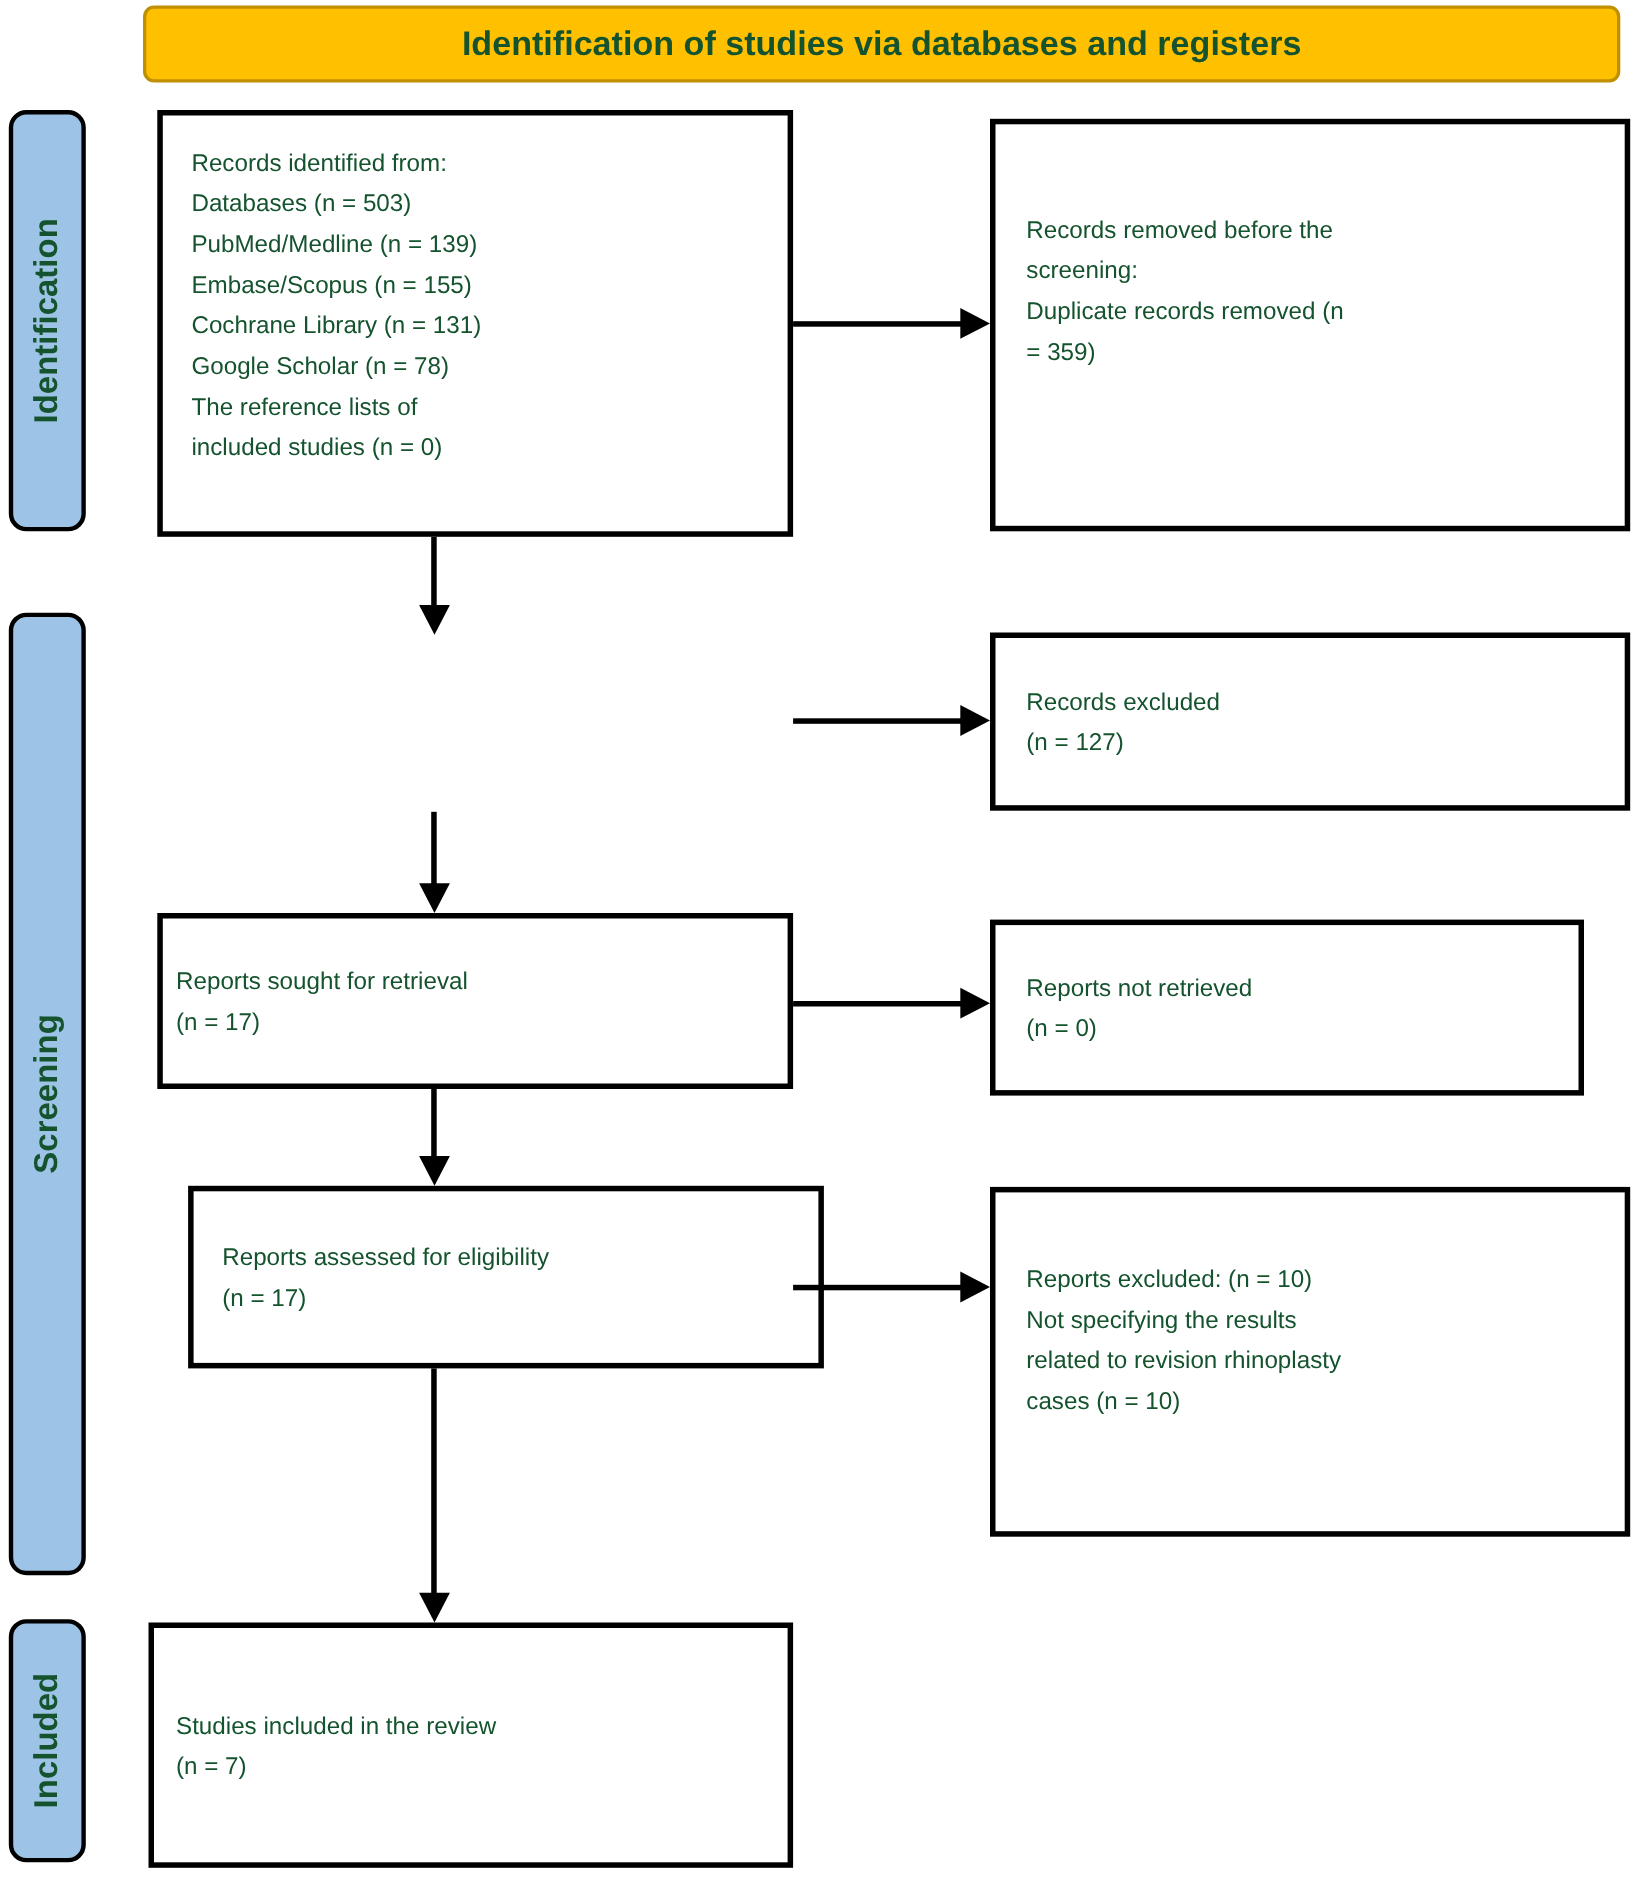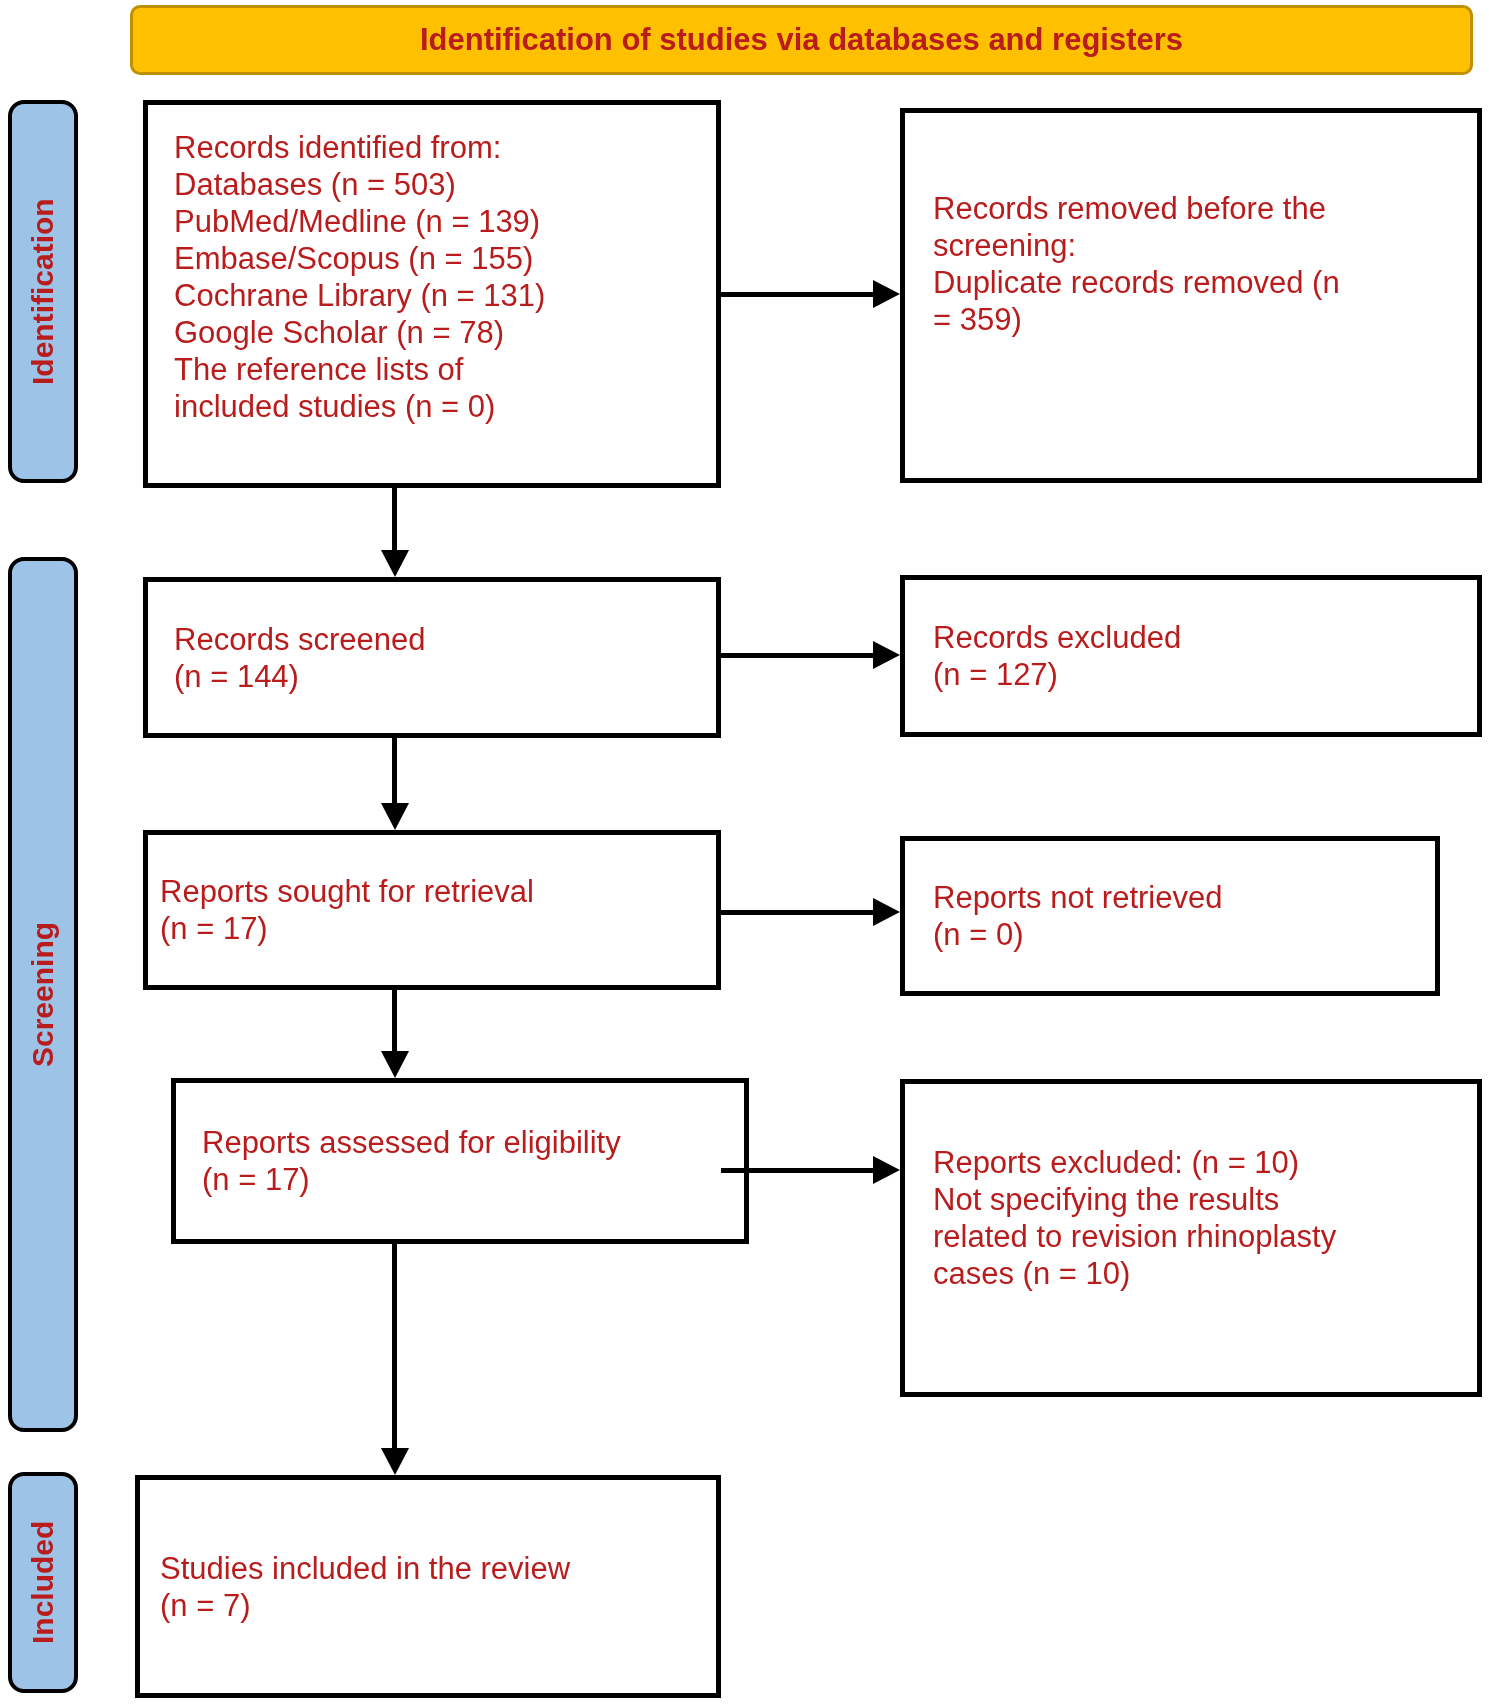--- a/index.html
+++ b/index.html
@@ -1,18 +1,18 @@
 <!DOCTYPE html>
 <html style="--banner-bg: #FFC000; --banner-border: #BF9000; --stage-bg: #9DC3E6; --box-border: #000000;"><head>
 <meta charset="utf-8">
 <style>
   html,body { margin:0; padding:0; background:#ffffff; }
   #canvas {
     position:relative; width:1489px; height:1708px; background:#ffffff;
-    font-family:"Liberation Sans", sans-serif; color:#b91c1c;
+    font-family:"Liberation Sans", sans-serif; color:#14532d;
   }
   
   .banner {
     position:absolute; left:130px; top:5px; width:1343px; height:70px;
     background:var(--banner-bg,#FFC000);
     border:3px solid var(--banner-border,#BF9000);
     border-radius:10px; box-sizing:border-box;
     display:flex; align-items:center; justify-content:center;
     font-weight:bold; font-size:31px;
   }
@@ -24,21 +24,21 @@
     display:flex; align-items:center; justify-content:center;
     font-weight:bold; font-size:30px;
     writing-mode:vertical-rl; transform:rotate(180deg);
   }
   .stage-identification { top:100px; height:383px; }
   .stage-screening      { top:557px; height:875px; }
   .stage-included       { top:1472px; height:221px; }
   
   .box {
     position:absolute; background:#fff; border:5px solid #000;
-    box-sizing:border-box; font-size:31px; line-height:37px;
+    box-sizing:border-box; font-size:22px; line-height:37px;
   }
   .box-text { white-space:pre-line; }
   .box.center { display:flex; flex-direction:column; justify-content:center; }
   .b-l1 { left:143px; top:100px;  width:578px; height:388px; padding:24px 16px 0 26px; }
   .b-r1 { left:900px; top:108px;  width:582px; height:375px; padding:77px 16px 0 28px; }
   .b-l2 { left:143px; top:577px;  width:578px; height:161px; padding-left:26px; }
   .b-r2 { left:900px; top:575px;  width:582px; height:162px; padding-left:28px; }
   .b-l3 { left:143px; top:830px;  width:578px; height:160px; padding-left:12px; }
   .b-r3 { left:900px; top:836px;  width:540px; height:160px; padding-left:28px; }
   .b-l4 { left:143px; top:1078px; width:578px; height:166px; padding-left:26px;margin-left:28px; }
@@ -86,24 +86,20 @@
 Google Scholar (n = 78)
 The reference lists of
 included studies (n = 0)</div>
   </div>
   <div class="box b-r1">
     <div class="box-text">Records removed before the
 screening:
 Duplicate records removed (n
 = 359)</div>
   </div>
-  <div class="box center b-l2">
-    <div class="box-text">Records screened
-(n = 144)</div>
-  </div>
   <div class="box center b-r2">
     <div class="box-text">Records excluded
 (n = 127)</div>
   </div>
   <div class="box center b-l3">
     <div class="box-text">Reports sought for retrieval
 (n = 17)</div>
   </div>
   <div class="box center b-r3">
     <div class="box-text">Reports not retrieved

